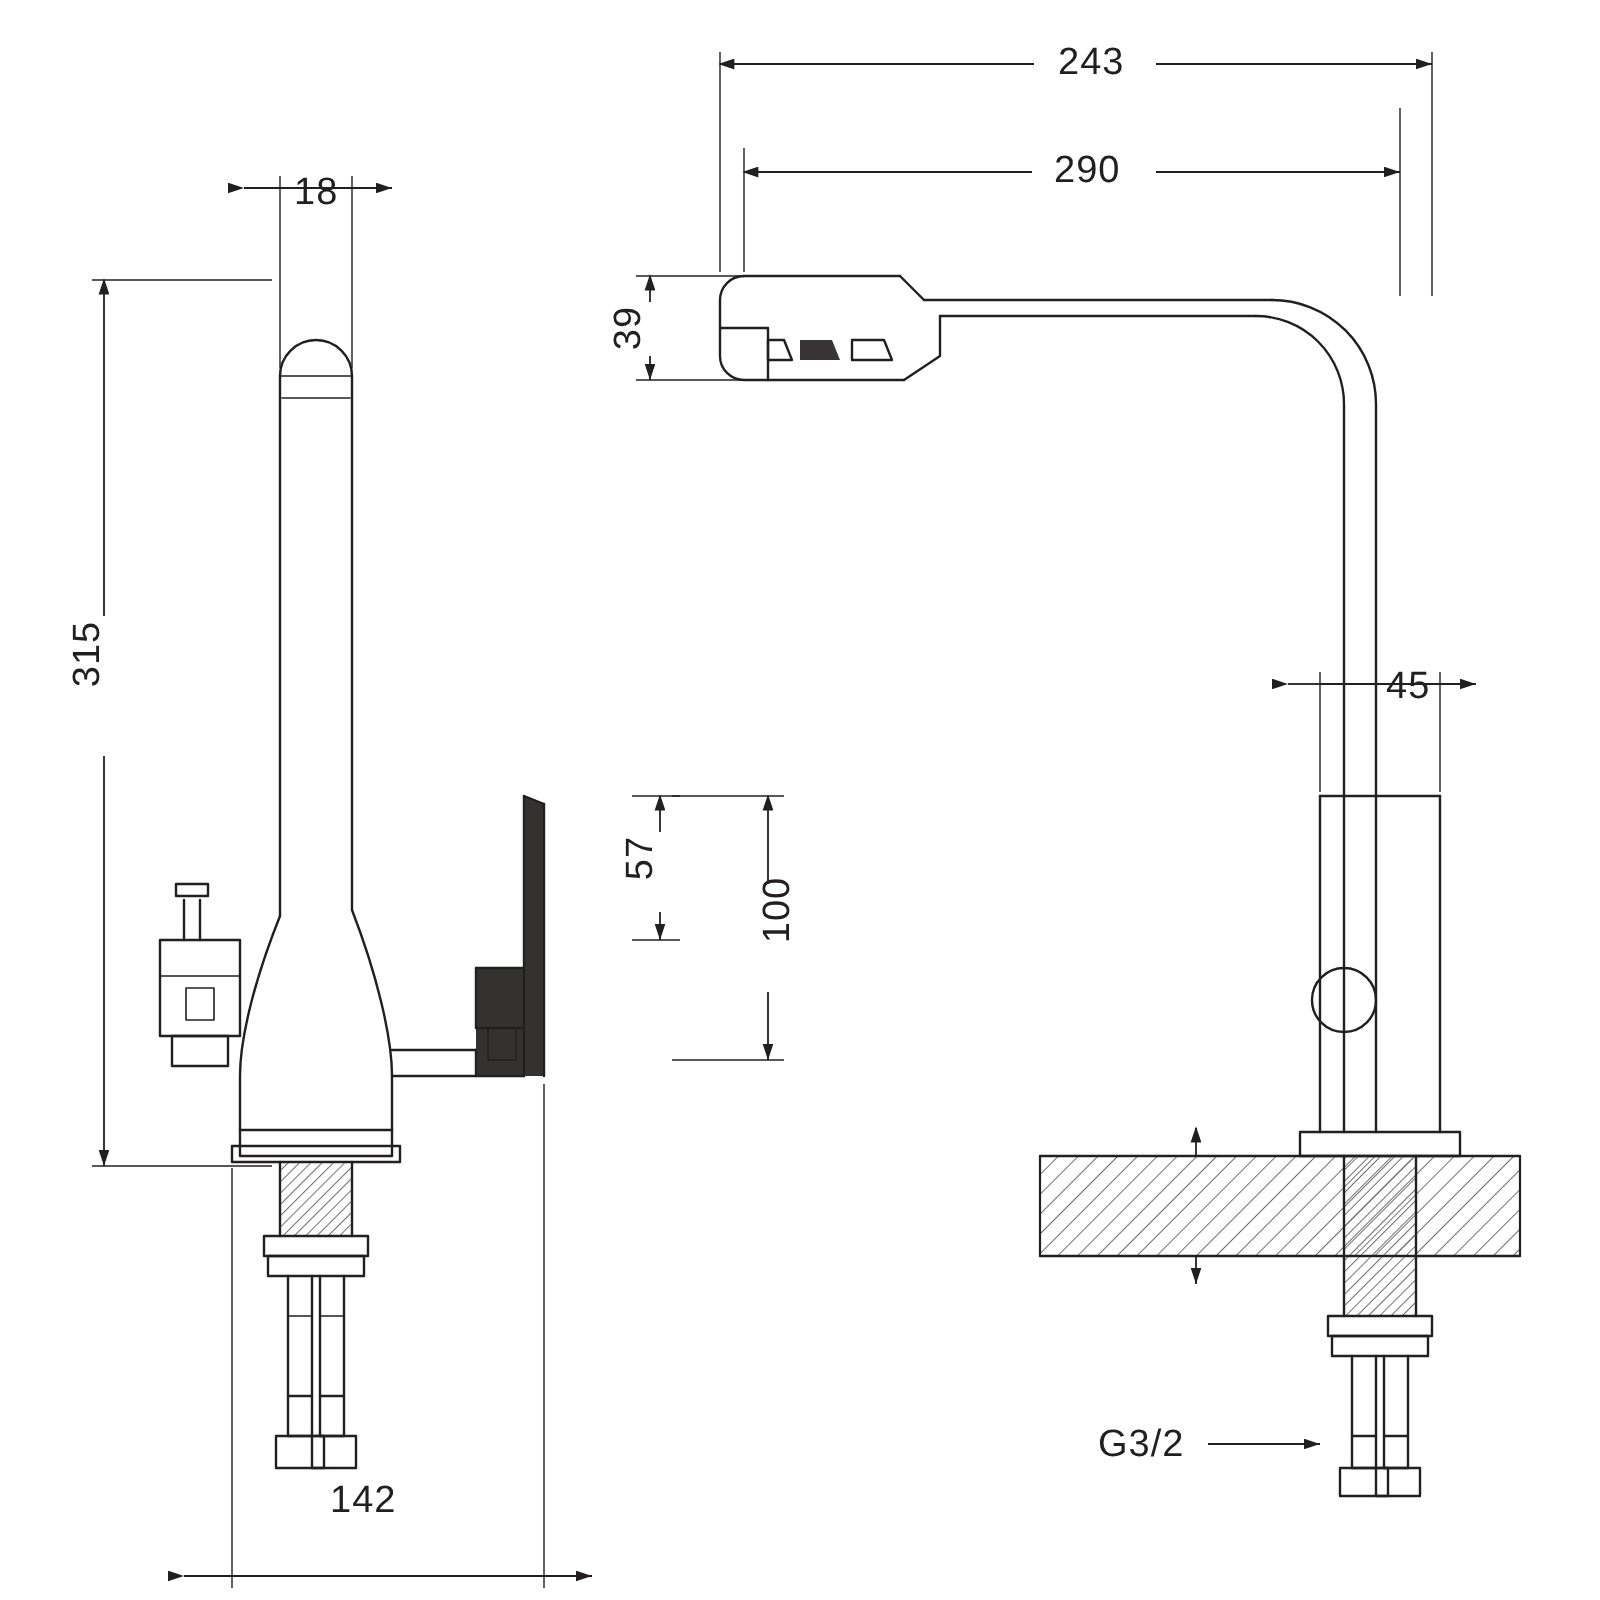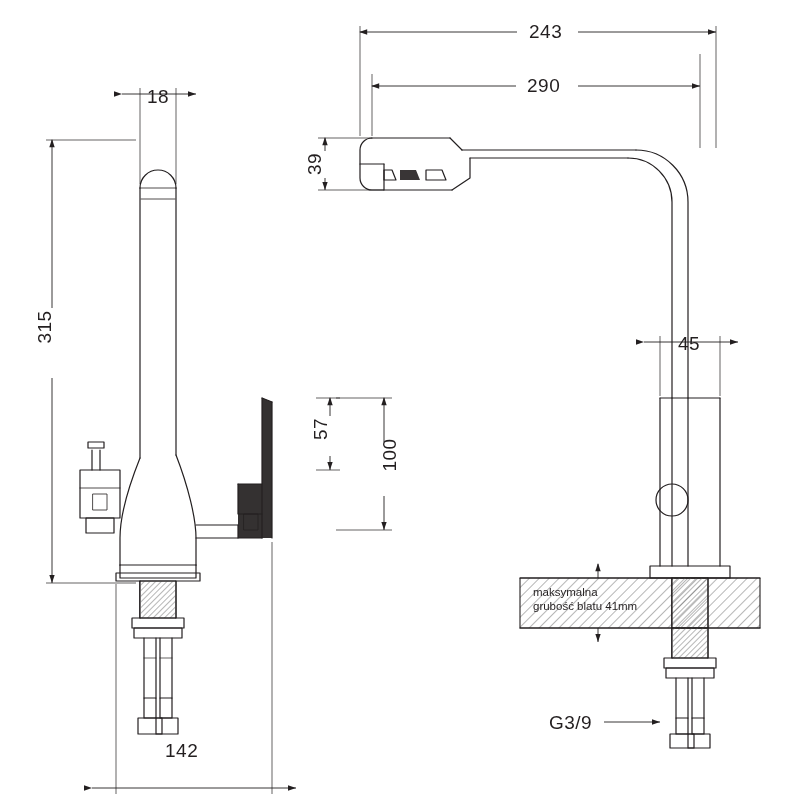--- a/index.html
+++ b/index.html
@@ -241,24 +241,20 @@
   <div class="dim-label vert" style="left:304px; top:135px; transform:rotate(-90deg);">39</div>
 
   <div class="dim-label" style="left:147px; top:68px;">18</div>
 
   <div class="dim-label vert" style="left:28px; top:298px; transform:rotate(-90deg);">315</div>
 
   <div class="dim-label vert" style="left:310px; top:400px; transform:rotate(-90deg);">57</div>
 
   <div class="dim-label vert" style="left:373px; top:426px; transform:rotate(-90deg);">100</div>
 
-  <div class="dim-label" style="left:678px; top:315px;text-align:right;">45</div>
+  <div class="dim-label" style="left:693px; top:315px;text-align:right;">45</div>
 
   <div class="dim-label" style="left:165px; top:722px;">142</div>
 
-  <div class="dim-label" style="left:549px; top:694px;">G3/9</div>
-
-  <div class="note" style="left:533px; top:567px;">
-    <div>maksymalna</div>
-    <div>grubość blatu 41mm</div>
-  </div>
+  <div class="dim-label" style="left:549px; top:694px;">G3/2</div>
+
 
 </div>
 
 </body></html>

